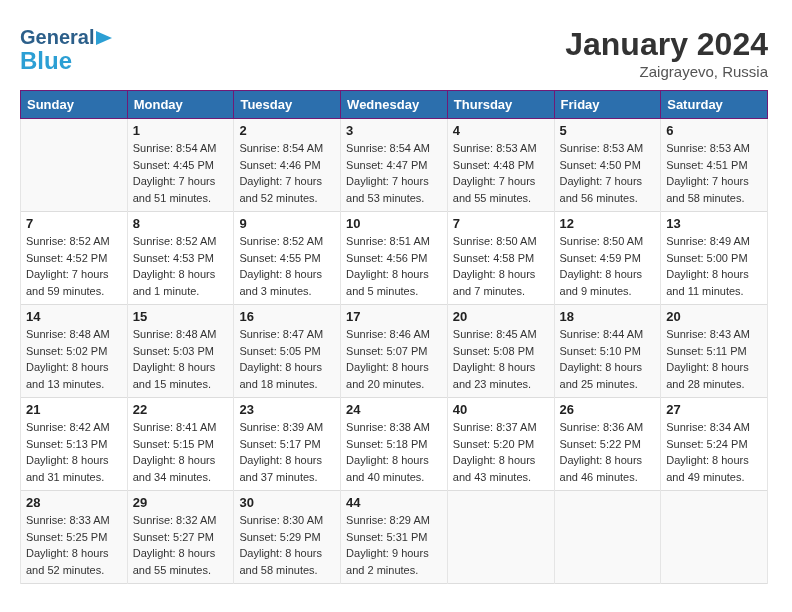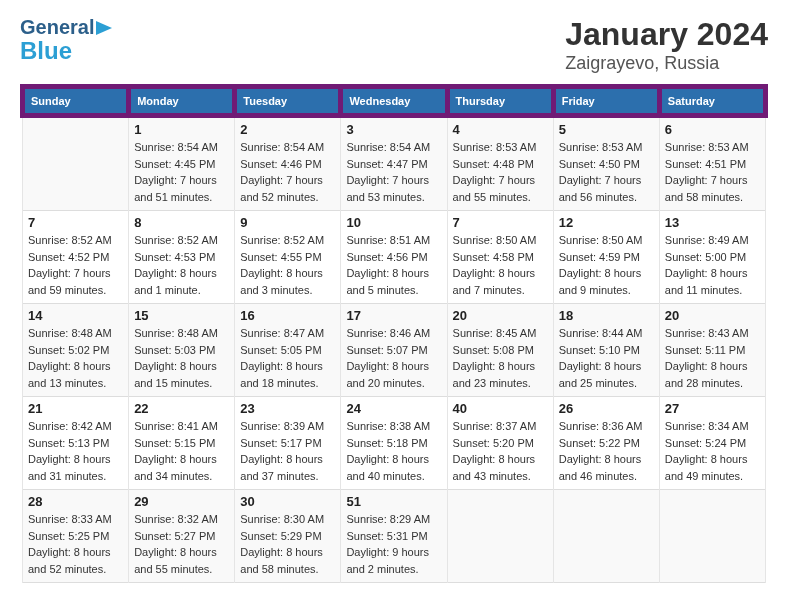--- a/index.html
+++ b/index.html
@@ -5,52 +5,53 @@
     * { box-sizing: border-box; margin: 0; padding: 0; }
     body {
       font-family: Arial, sans-serif;
       background: #fff;
       width: 792px;
       min-height: 612px;
       padding: 0;
     }
     .container {
       width: 788px;
-      padding: 16px 20px 20px 20px;
+      padding: 26px 20px 20px 20px;
     }
     .header {
       display: flex;
       justify-content: space-between;
       align-items: flex-start;
       margin-bottom: 10px;
     }
     .title-block {
+      text-align: right;
     }
     .month-title {
       font-size: 32px;
       font-weight: bold;
       color: #333;
     }
     .location {
-      font-size: 18px;
+      font-size: 15px;
       color: #555;
     }
     table {
       width: 100%;
       border-collapse: collapse;
       font-size: 11px;
     }
     thead tr th {
       background-color: #2c6fad;
       color: #fff;
       text-align: left;
       padding: 6px 6px;
-      font-size: 11px;
-      font-weight: bold;
-      border: 5px solid #701a75;
+      font-size: 13px;
+      font-weight: bold;
+      border: 1px solid #701a75;
     }
     tbody tr {
       border-bottom: 1px solid #ddd;
     }
     tbody tr td {
       vertical-align: top;
       padding: 4px 5px 5px 5px;
       border-right: 1px solid #e5e5e5;
       border-left: 1px solid #e5e5e5;
       min-width: 100px;
@@ -250,21 +251,21 @@
           </td>
           <td>
             <div class="day-number">29</div>
             <div class="day-info">Sunrise: 8:32 AM<br>Sunset: 5:27 PM<br>Daylight: 8 hours<br>and 55 minutes.</div>
           </td>
           <td>
             <div class="day-number">30</div>
             <div class="day-info">Sunrise: 8:30 AM<br>Sunset: 5:29 PM<br>Daylight: 8 hours<br>and 58 minutes.</div>
           </td>
           <td>
-            <div class="day-number">51</div>
+            <div class="day-number">44</div>
             <div class="day-info">Sunrise: 8:29 AM<br>Sunset: 5:31 PM<br>Daylight: 9 hours<br>and 2 minutes.</div>
           </td>
           <td></td>
           <td></td>
           <td></td>
         </tr>
       </tbody>
   </table>
 </div>
 

